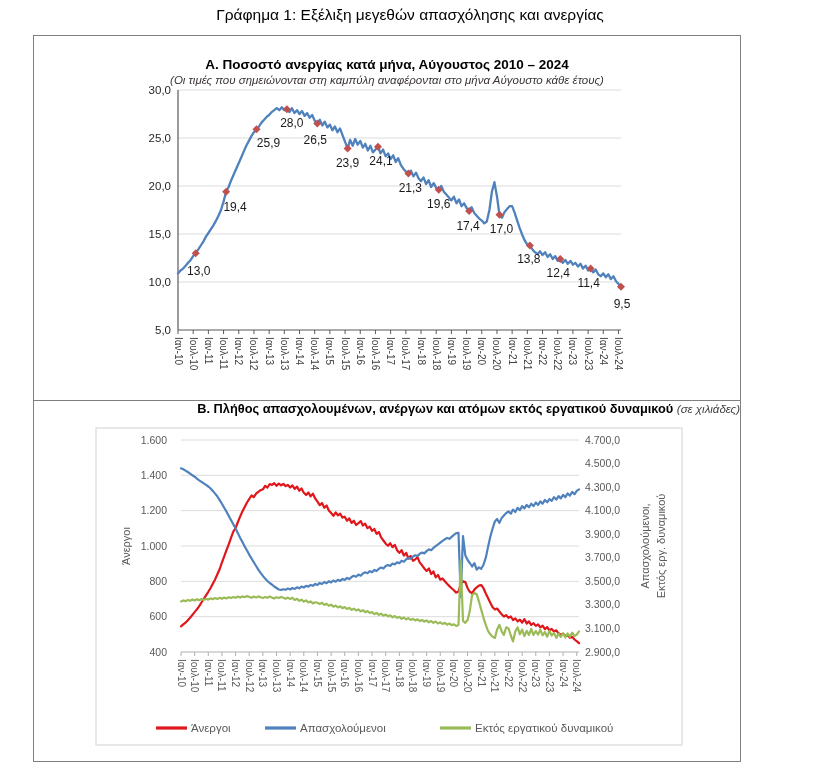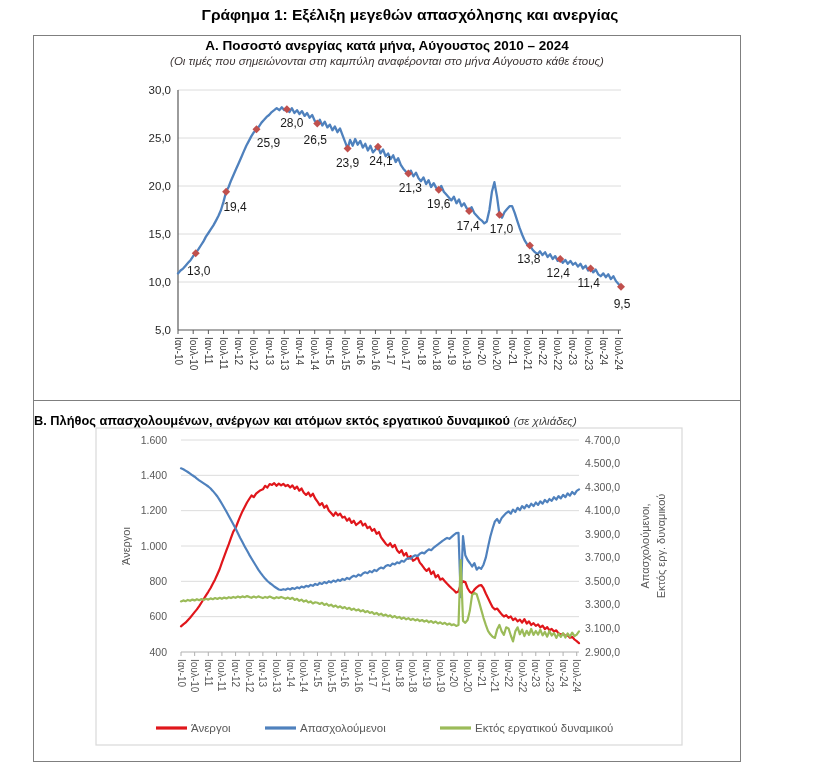--- a/index.html
+++ b/index.html
@@ -1,25 +1,25 @@
 <!DOCTYPE html>
 <html><head>
 <meta charset="utf-8">
 <style>
   html,body{margin:0;padding:0;background:#fff}
   body{width:820px;height:779px;position:relative;font-family:"Liberation Sans","DejaVu Sans",sans-serif}
   .main-title{position:absolute;top:6px;left:0;width:820px;text-align:center;
-    font-size:15.5px;font-weight:bold;color:#000}
+    font-size:15.5px;font-weight:normal;color:#000}
   .panel{position:absolute;left:33px;width:708px;background:#fff;box-sizing:border-box;
     border:1.4px solid #7f7f7f}
   .panel-a{top:35px;height:365px;border-bottom:none}
   .panel-b{top:400px;height:362px}
-  .pa-title{margin-top:2px;text-align:center;font-size:13.5px;font-weight:bold;color:#000}
+  .pa-title{margin-top:21px;text-align:center;font-size:13.5px;font-weight:bold;color:#000}
   .pa-sub{margin-top:2px;text-align:center;font-size:11.5px;font-style:italic;color:#3c3535}
-  .pb-title{margin-top:12px;text-align:left;font-size:12.8px;font-weight:bold;color:#000}
+  .pb-title{margin-top:0;text-align:right;font-size:12.8px;font-weight:bold;color:#000}
   .pb-suffix{font-weight:normal;font-style:italic;font-size:11.5px;color:#404040}
   svg{position:absolute;left:0;overflow:visible}
   #chartA{top:38px}
   #chartB{top:24px}
   svg text{font-family:"Liberation Sans","DejaVu Sans",sans-serif}
   .tickA{font-size:11.5px;fill:#262626}
   .xlab{font-size:10px;fill:#404040}
   .xlabB{font-size:10px;fill:#595959}
   .tickB{font-size:10.5px;fill:#595959}
   .axtitle{font-size:11px;fill:#595959}

